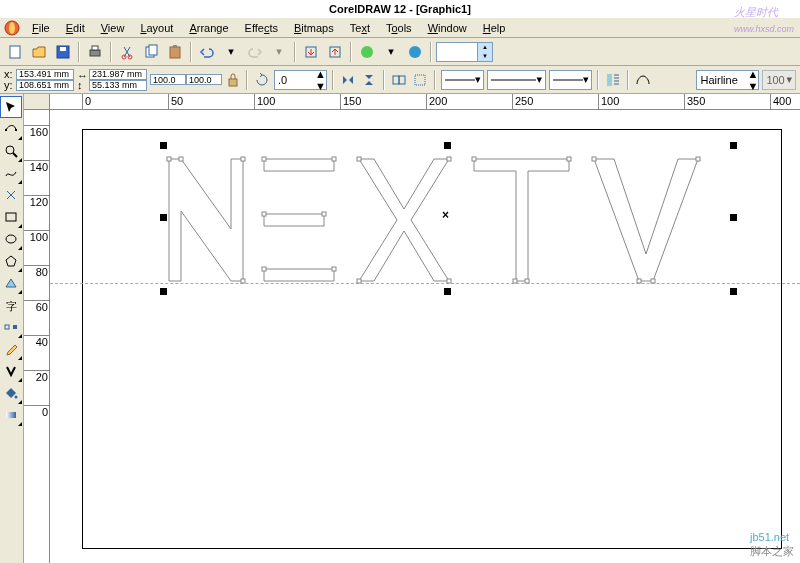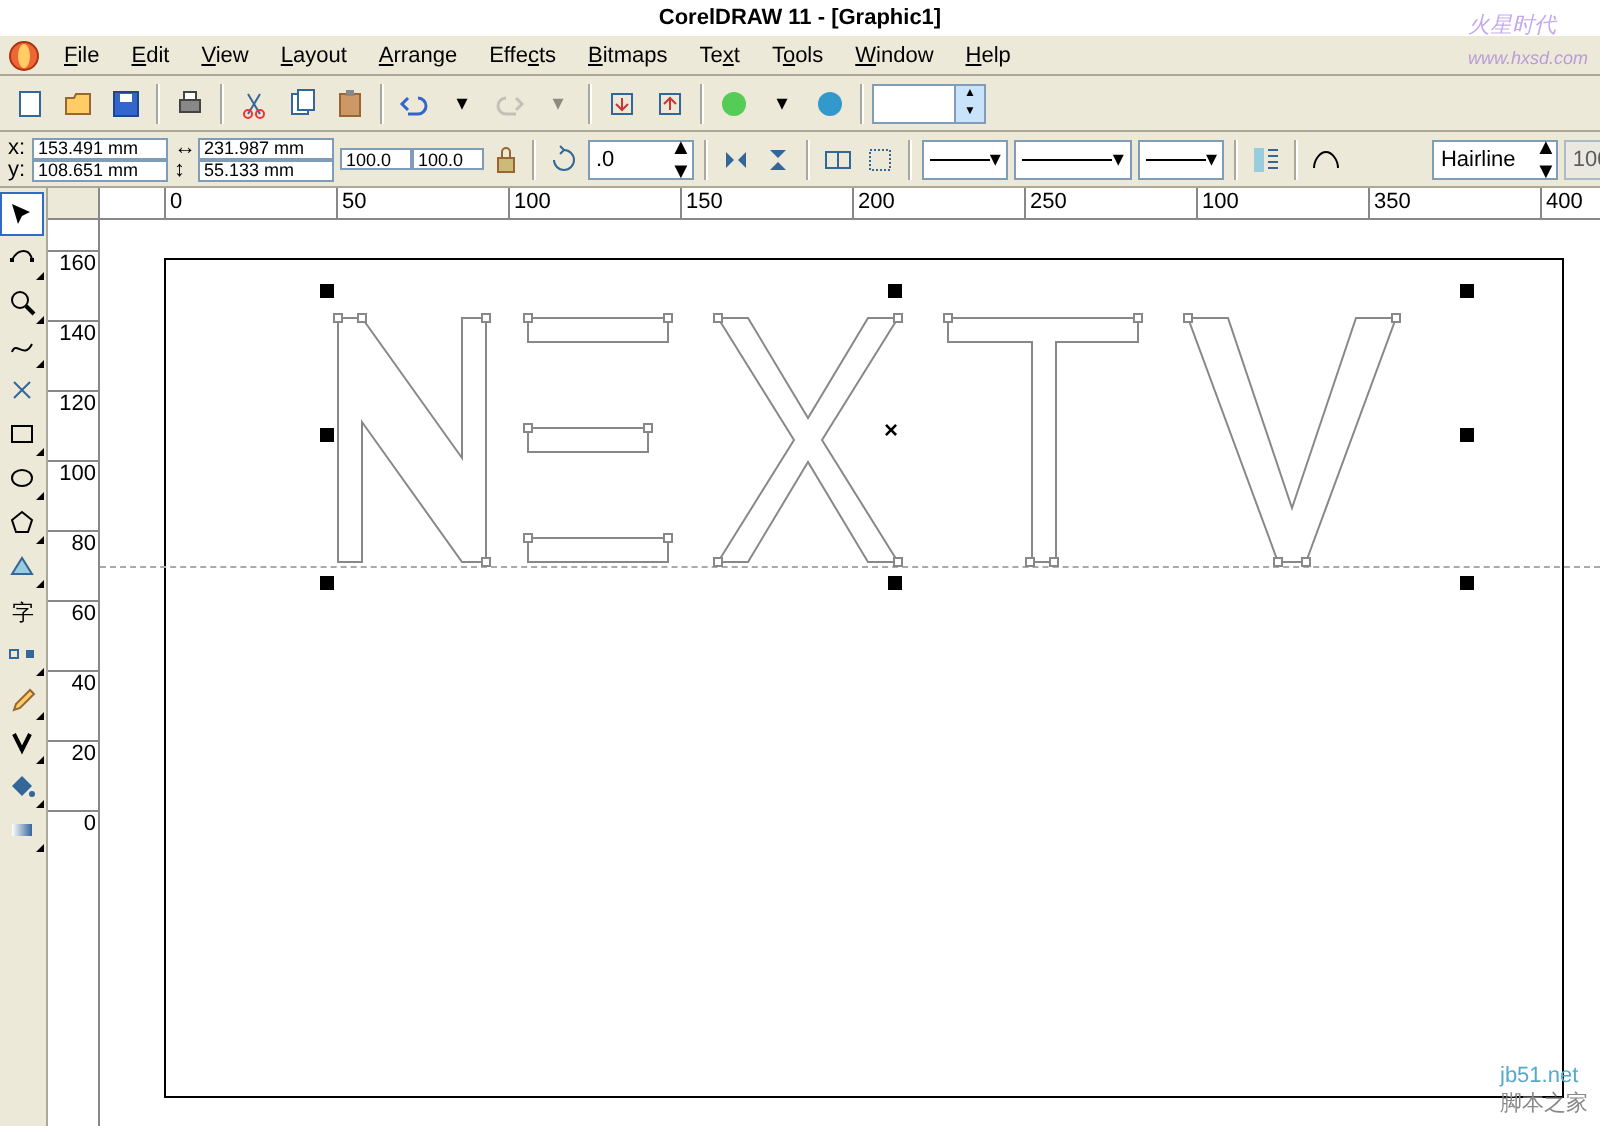--- a/index.html
+++ b/index.html
@@ -14,21 +14,21 @@
 .tb-btn.disabled{opacity:0.4;cursor:default;}
 .tb-sep{width:2px;height:20px;border-left:1px solid #aca899;border-right:1px solid #fff;margin:0 2px;}
 .zoom-combo{display:flex;align-items:center;border:1px solid #7f9db9;background:#fff;height:20px;}
 .zoom-combo input{border:none;width:40px;padding:2px 20px;font-size:11px;}
 .zoom-combo .spin{width:15px;height:18px;background:#c8e3fa;border-left:1px solid #7f9db9;display:flex;flex-direction:column;}
 .zoom-combo .spin div{flex:1;font-size:6px;text-align:center;line-height:8px;}
 .propbar{background:#ece9d8;height:28px;display:flex;align-items:center;padding:2px 4px;border-bottom:1px solid #aca899;gap:3px;}
 .xy-box{display:flex;flex-direction:column;font-size:9px;line-height:11px;}
 .xy-field{display:flex;align-items:center;}
 .xy-field span{width:12px;}
-.xy-field input{width:68px;height:11px;border:1px solid #7f9db9;font-size:9px;padding:0 2px;}
+.xy-field input{width:58px;height:11px;border:1px solid #7f9db9;font-size:9px;padding:0 2px;}
 .pct-box{display:flex;flex-direction:row;}
 .pct-box input{width:36px;height:11px;border:1px solid #7f9db9;font-size:9px;padding:0 2px;}
 .rot-combo{border:1px solid #7f9db9;background:#fff;height:20px;display:flex;align-items:center;}
 .rot-combo input{border:none;width:40px;padding:2px 3px;font-size:11px;}
 .line-combo{border:1px solid #7f9db9;background:#fff;height:20px;width:45px;display:flex;align-items:center;padding:0 3px;}
 .outline-combo{border:1px solid #7f9db9;background:#fff;height:20px;display:flex;align-items:center;margin-left:41px;}
 .outline-combo input{border:none;width:50px;padding:2px 3px;font-size:11px;}
 .nudge{border:1px solid #7f9db9;background:#e8e8e8;height:20px;width:45px;display:flex;align-items:center;padding:0 3px;opacity:0.6;}
 .workspace{display:flex;height:470px;}
 .toolbox{width:24px;background:#ece9d8;border-right:1px solid #aca899;display:flex;flex-direction:column;padding:2px 0;}
@@ -49,21 +49,21 @@
 .sel-x{position:absolute;font-size:12px;font-weight:bold;}
 .sel-obj{position:absolute;}
 .watermark{position:absolute;top:4px;right:6px;opacity:0.4;font-style:italic;font-size:13px;color:#6d28d9;}
 .wm2{position:absolute;bottom:4px;right:6px;font-size:12px;color:#5ac;}
 svg{overflow:visible;}
 </style>
 </head>
 <body>
 
 <div class="titlebar">
-  <span>CorelDRAW 11 - [Graphic1]</span>
+  <span>CorelDRAW 12 - [Graphic1]</span>
 </div>
 <div class="watermark">
   <span>火星时代</span><br><span style="font-size:9px">www.hxsd.com</span>
 </div>
 
 <div class="menubar">
   <svg class="menubar-icon" viewBox="0 0 16 16">
       <circle cx="8" cy="8" r="7" fill="#e63" stroke="#a31"></circle>
       <ellipse cx="8" cy="8" rx="3" ry="6" fill="#fc6"></ellipse>
     </svg>

